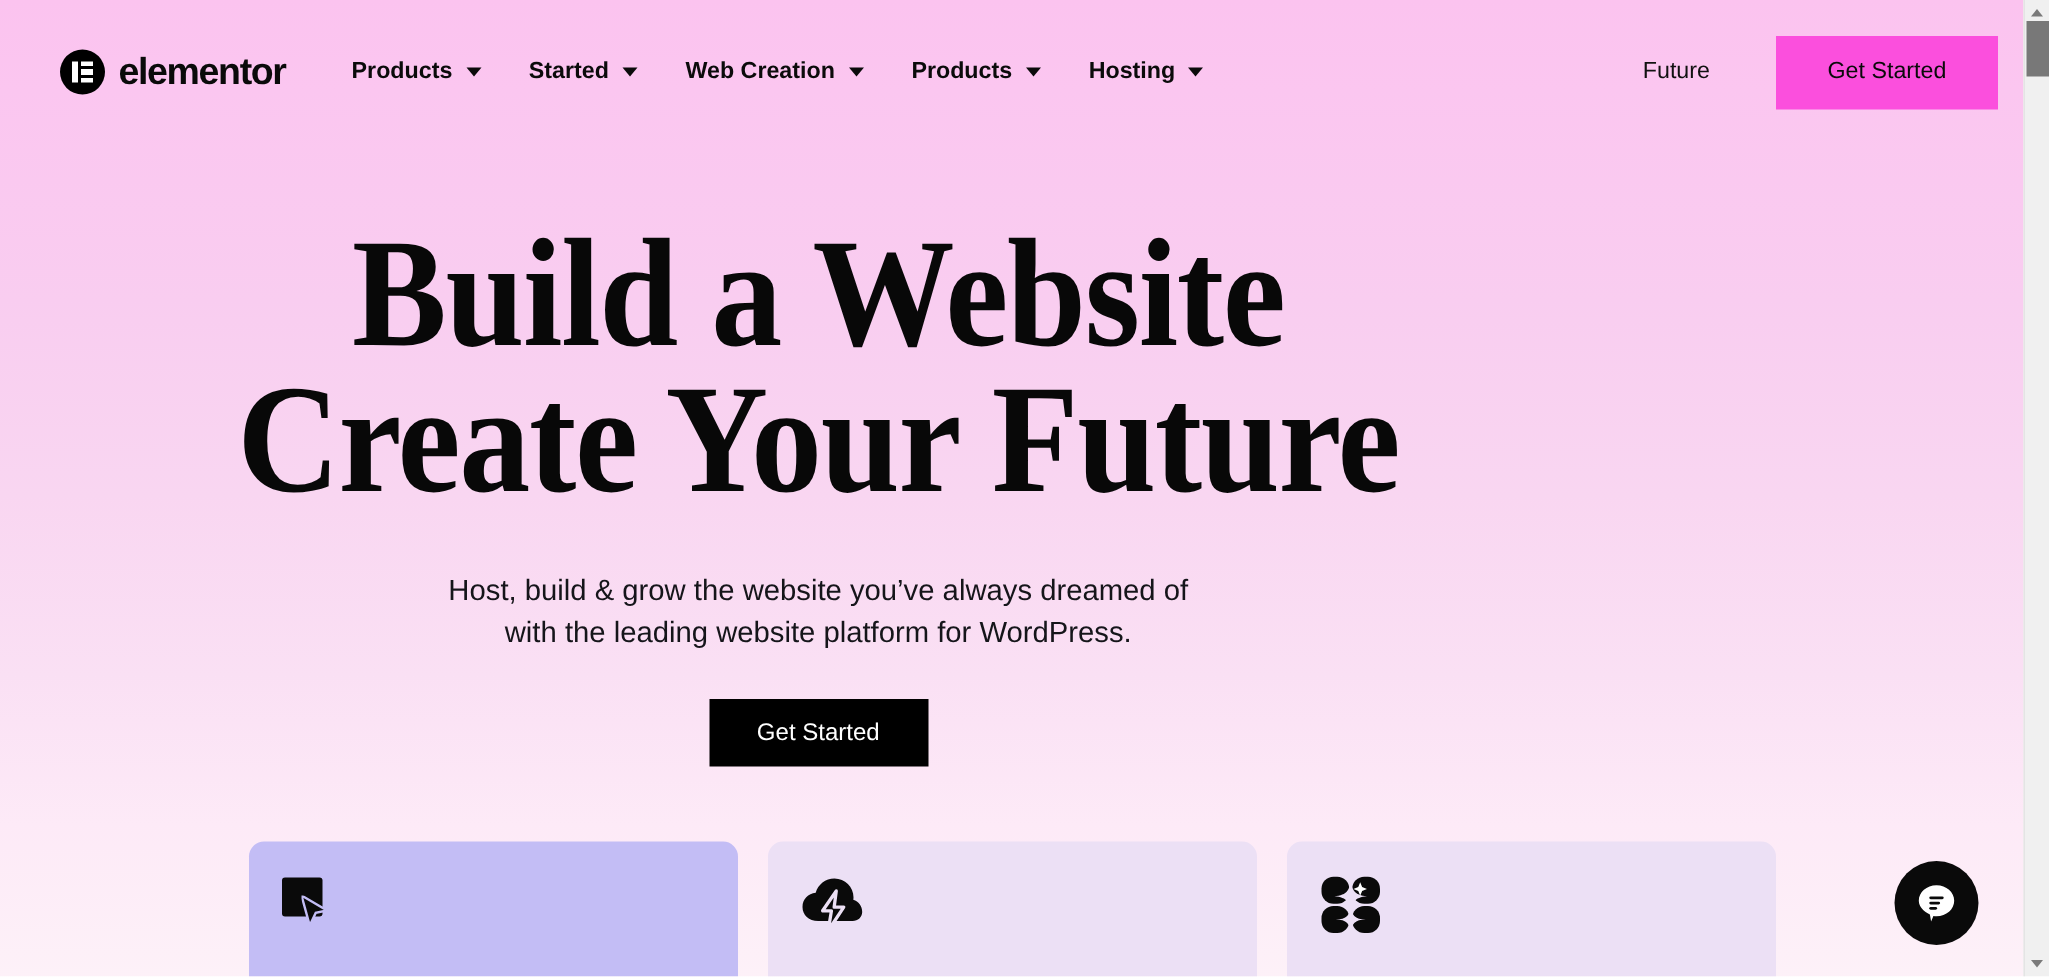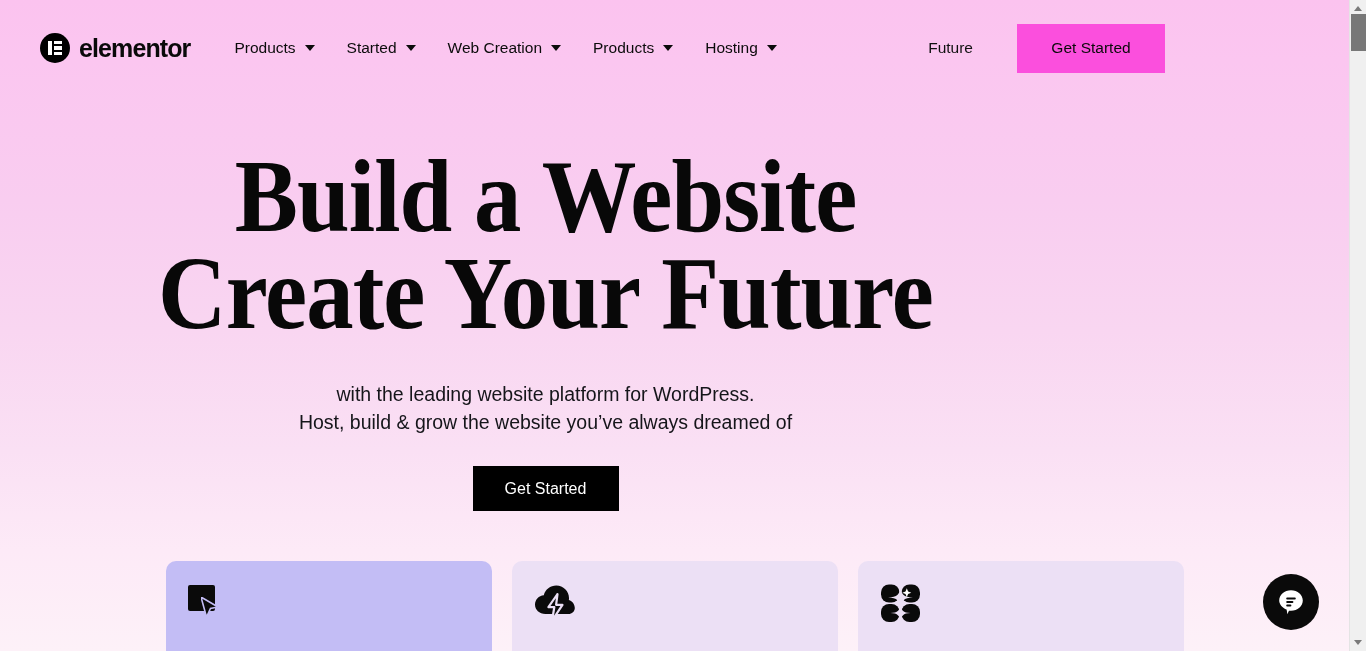--- a/index.html
+++ b/index.html
@@ -70,21 +70,21 @@
     left: 1px;
     width: 15px;
     height: 37px;
     background: #787878;
   }
 
   
   .header {
     position: absolute;
     top: 0; left: 0;
-    width: 1165px;
+    width: 1332px;
     height: 96px;
     display: flex;
     align-items: center;
     padding-left: 40px;
     z-index: 20;
   }
 
   .logo {
     display: flex;
     align-items: center;
@@ -117,21 +117,21 @@
   .nav {
     display: flex;
     align-items: center;
     gap: 32px;
   }
   .nav-item {
     display: flex;
     align-items: center;
     gap: 9px;
     font-size: 15.5px;
-    font-weight: 400;
+    font-weight: 700;
     color: #0b0b0b;
     cursor: pointer;
     white-space: nowrap;
   }
   .caret {
     width: 0; height: 0;
     border-left: 5px solid transparent;
     border-right: 5px solid transparent;
     border-top: 6px solid #0b0b0b;
     display: block;
@@ -311,22 +311,22 @@
       </div>
     </div>
 
     <div class="hero">
       <h1 class="hero-title">
         <span class="line">Build a Website</span>
         <span class="line">Create Your Future</span>
       </h1>
 
       <div class="hero-sub">
+        <span class="line">Host, build &amp; grow the website you’ve always dreamed of</span>
         <span class="line">with the leading website platform for WordPress.</span>
-        <span class="line">Host, build &amp; grow the website you’ve always dreamed of</span>
       </div>
 
       <div class="hero-cta-wrap">
         <button class="btn-hero-cta">Get Started</button>
       </div>
     </div>
 
     <div class="cards">
 
       <div class="card active">

